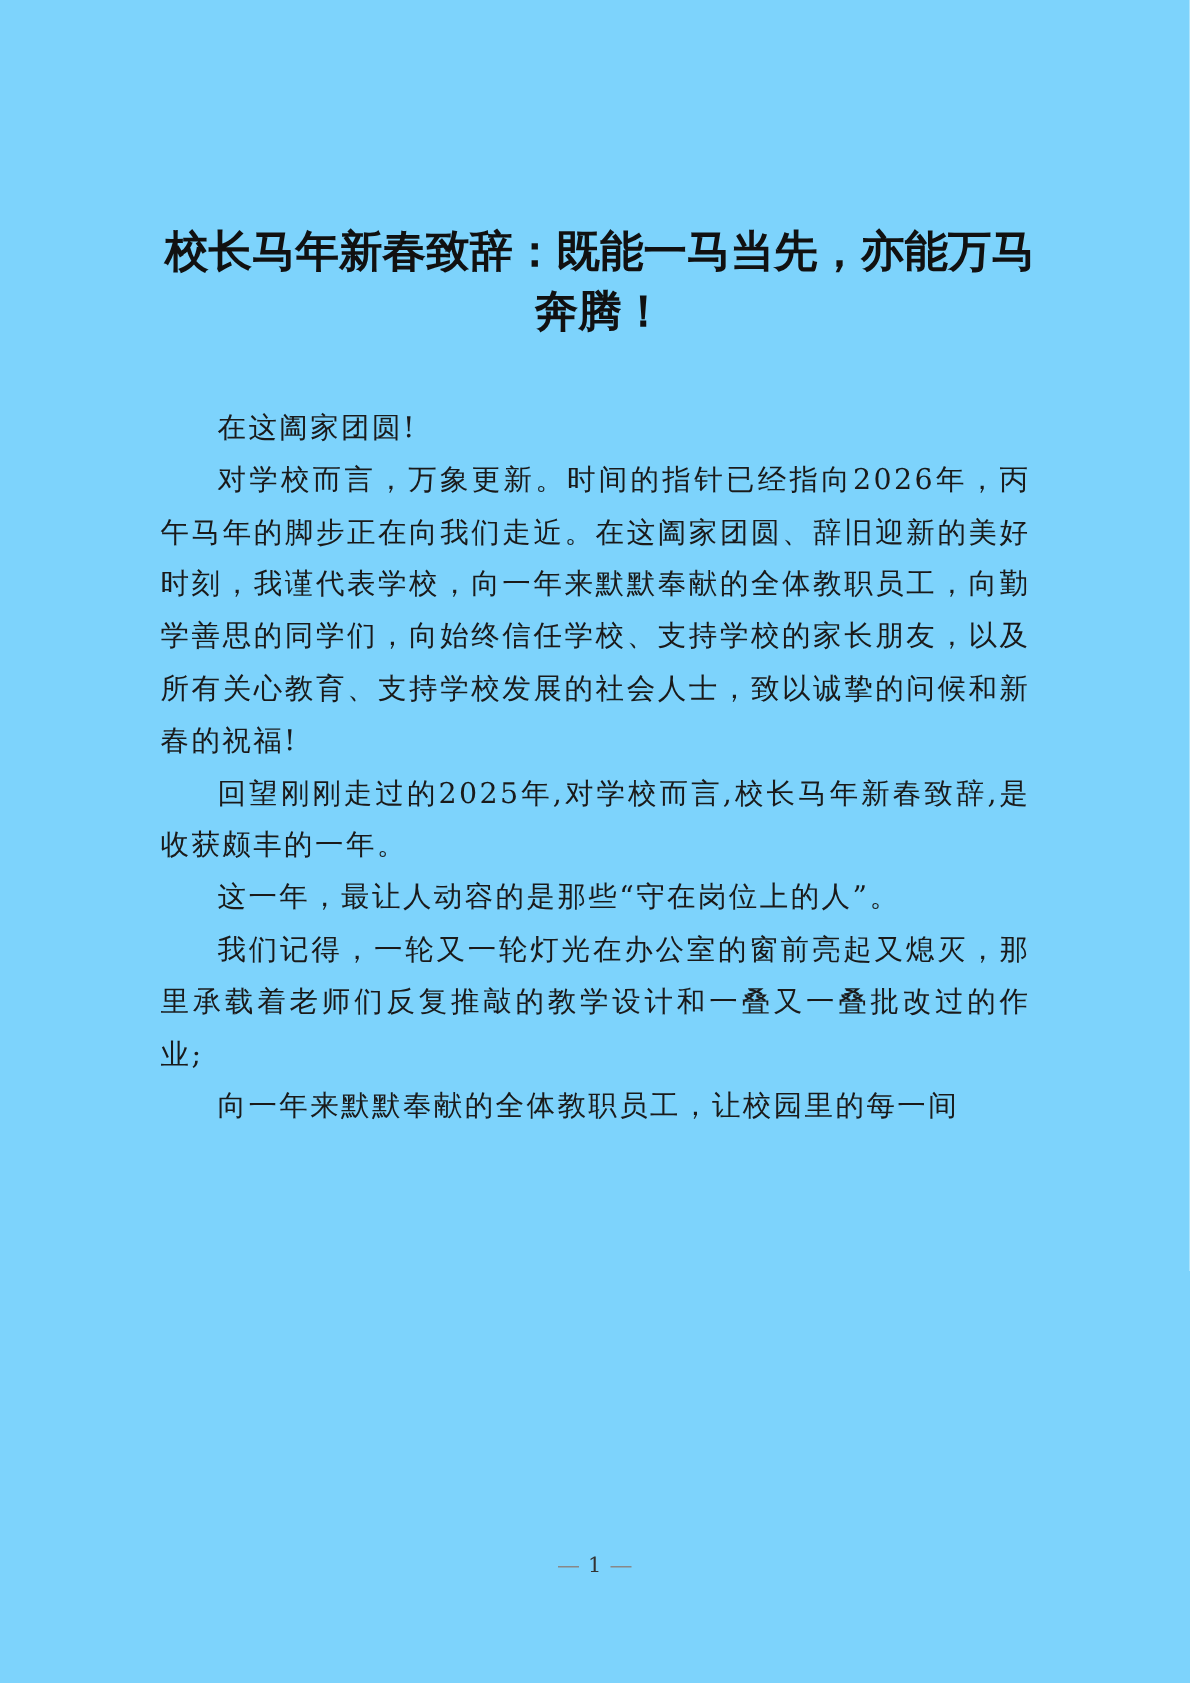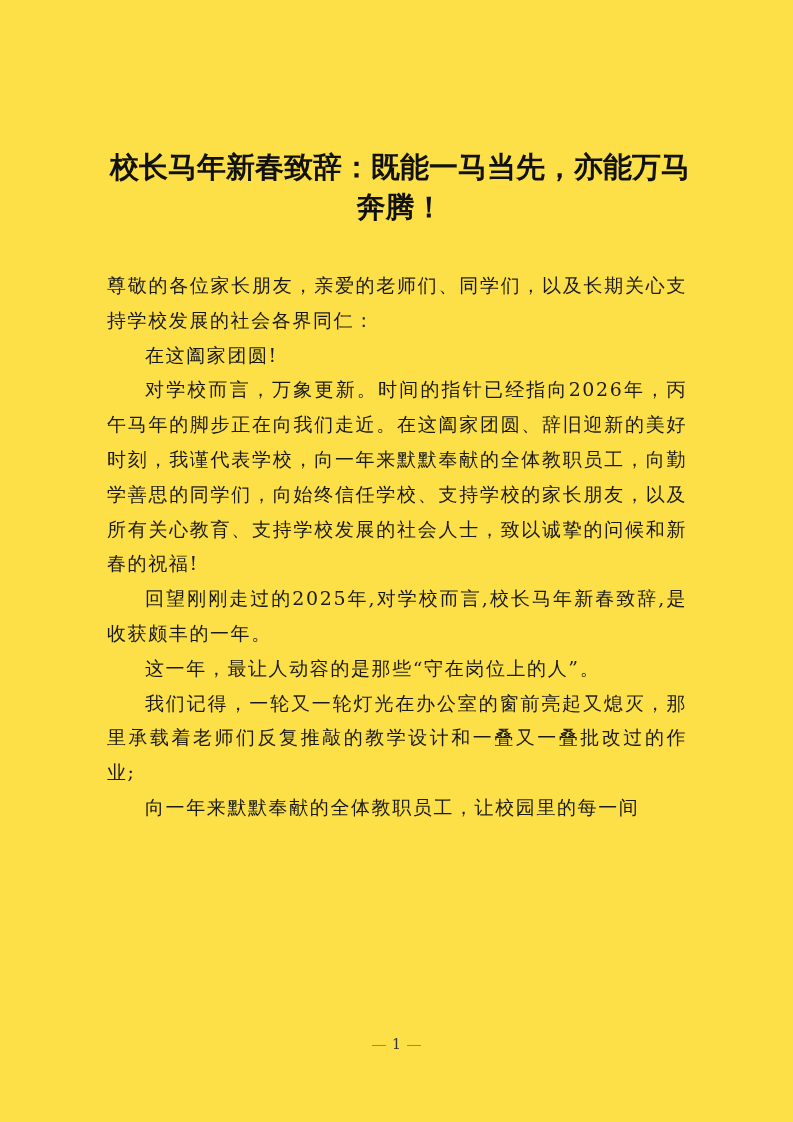--- a/index.html
+++ b/index.html
@@ -12,21 +12,21 @@
       height: 1122px;
       position: relative;
       overflow: hidden;
       color: #111111;
     }
     .page {
       position: absolute;
       left: 0; top: 0;
       width: 793px;
       height: 1122px;
-      background: #fde047;
+      background: #7dd3fc;
     }
     .title {
       position: absolute;
       left: 100px;
       top: 147px;
       width: 600px;
       text-align: center;
       font-family: "DejaVu Sans", sans-serif;
       font-weight: bold;
       font-size: 29px;
@@ -73,21 +73,20 @@
       margin: 0 6px;
     }
   </style>
 </head>
 <body>
 
 <div class="page">
   <div class="title">校长马年新春致辞：既能一马当先，亦能万马奔腾！</div>
 
   <div class="body">
-    <p>尊敬的各位家长朋友，亲爱的老师们、同学们，以及长期关心支持学校发展的社会各界同仁：</p>
     <p class="indent">在这阖家团圆!</p>
     <p class="indent">对学校而言，万象更新。时间的指针已经指向2026年，丙午马年的脚步正在向我们走近。在这阖家团圆、辞旧迎新的美好时刻，我谨代表学校，向一年来默默奉献的全体教职员工，向勤学善思的同学们，向始终信任学校、支持学校的家长朋友，以及所有关心教育、支持学校发展的社会人士，致以诚挚的问候和新春的祝福!</p>
     <p class="indent">回望刚刚走过的2025年,对学校而言,校长马年新春致辞,是收获颇丰的一年。</p>
     <p class="indent">这一年，最让人动容的是那些“守在岗位上的人”。</p>
     <p class="indent">我们记得，一轮又一轮灯光在办公室的窗前亮起又熄灭，那里承载着老师们反复推敲的教学设计和一叠又一叠批改过的作业;</p>
     <p class="indent">向一年来默默奉献的全体教职员工，让校园里的每一间</p>
   </div>
 
   <div class="footer">
     <span class="dash"></span><span>1</span><span class="dash"></span>

